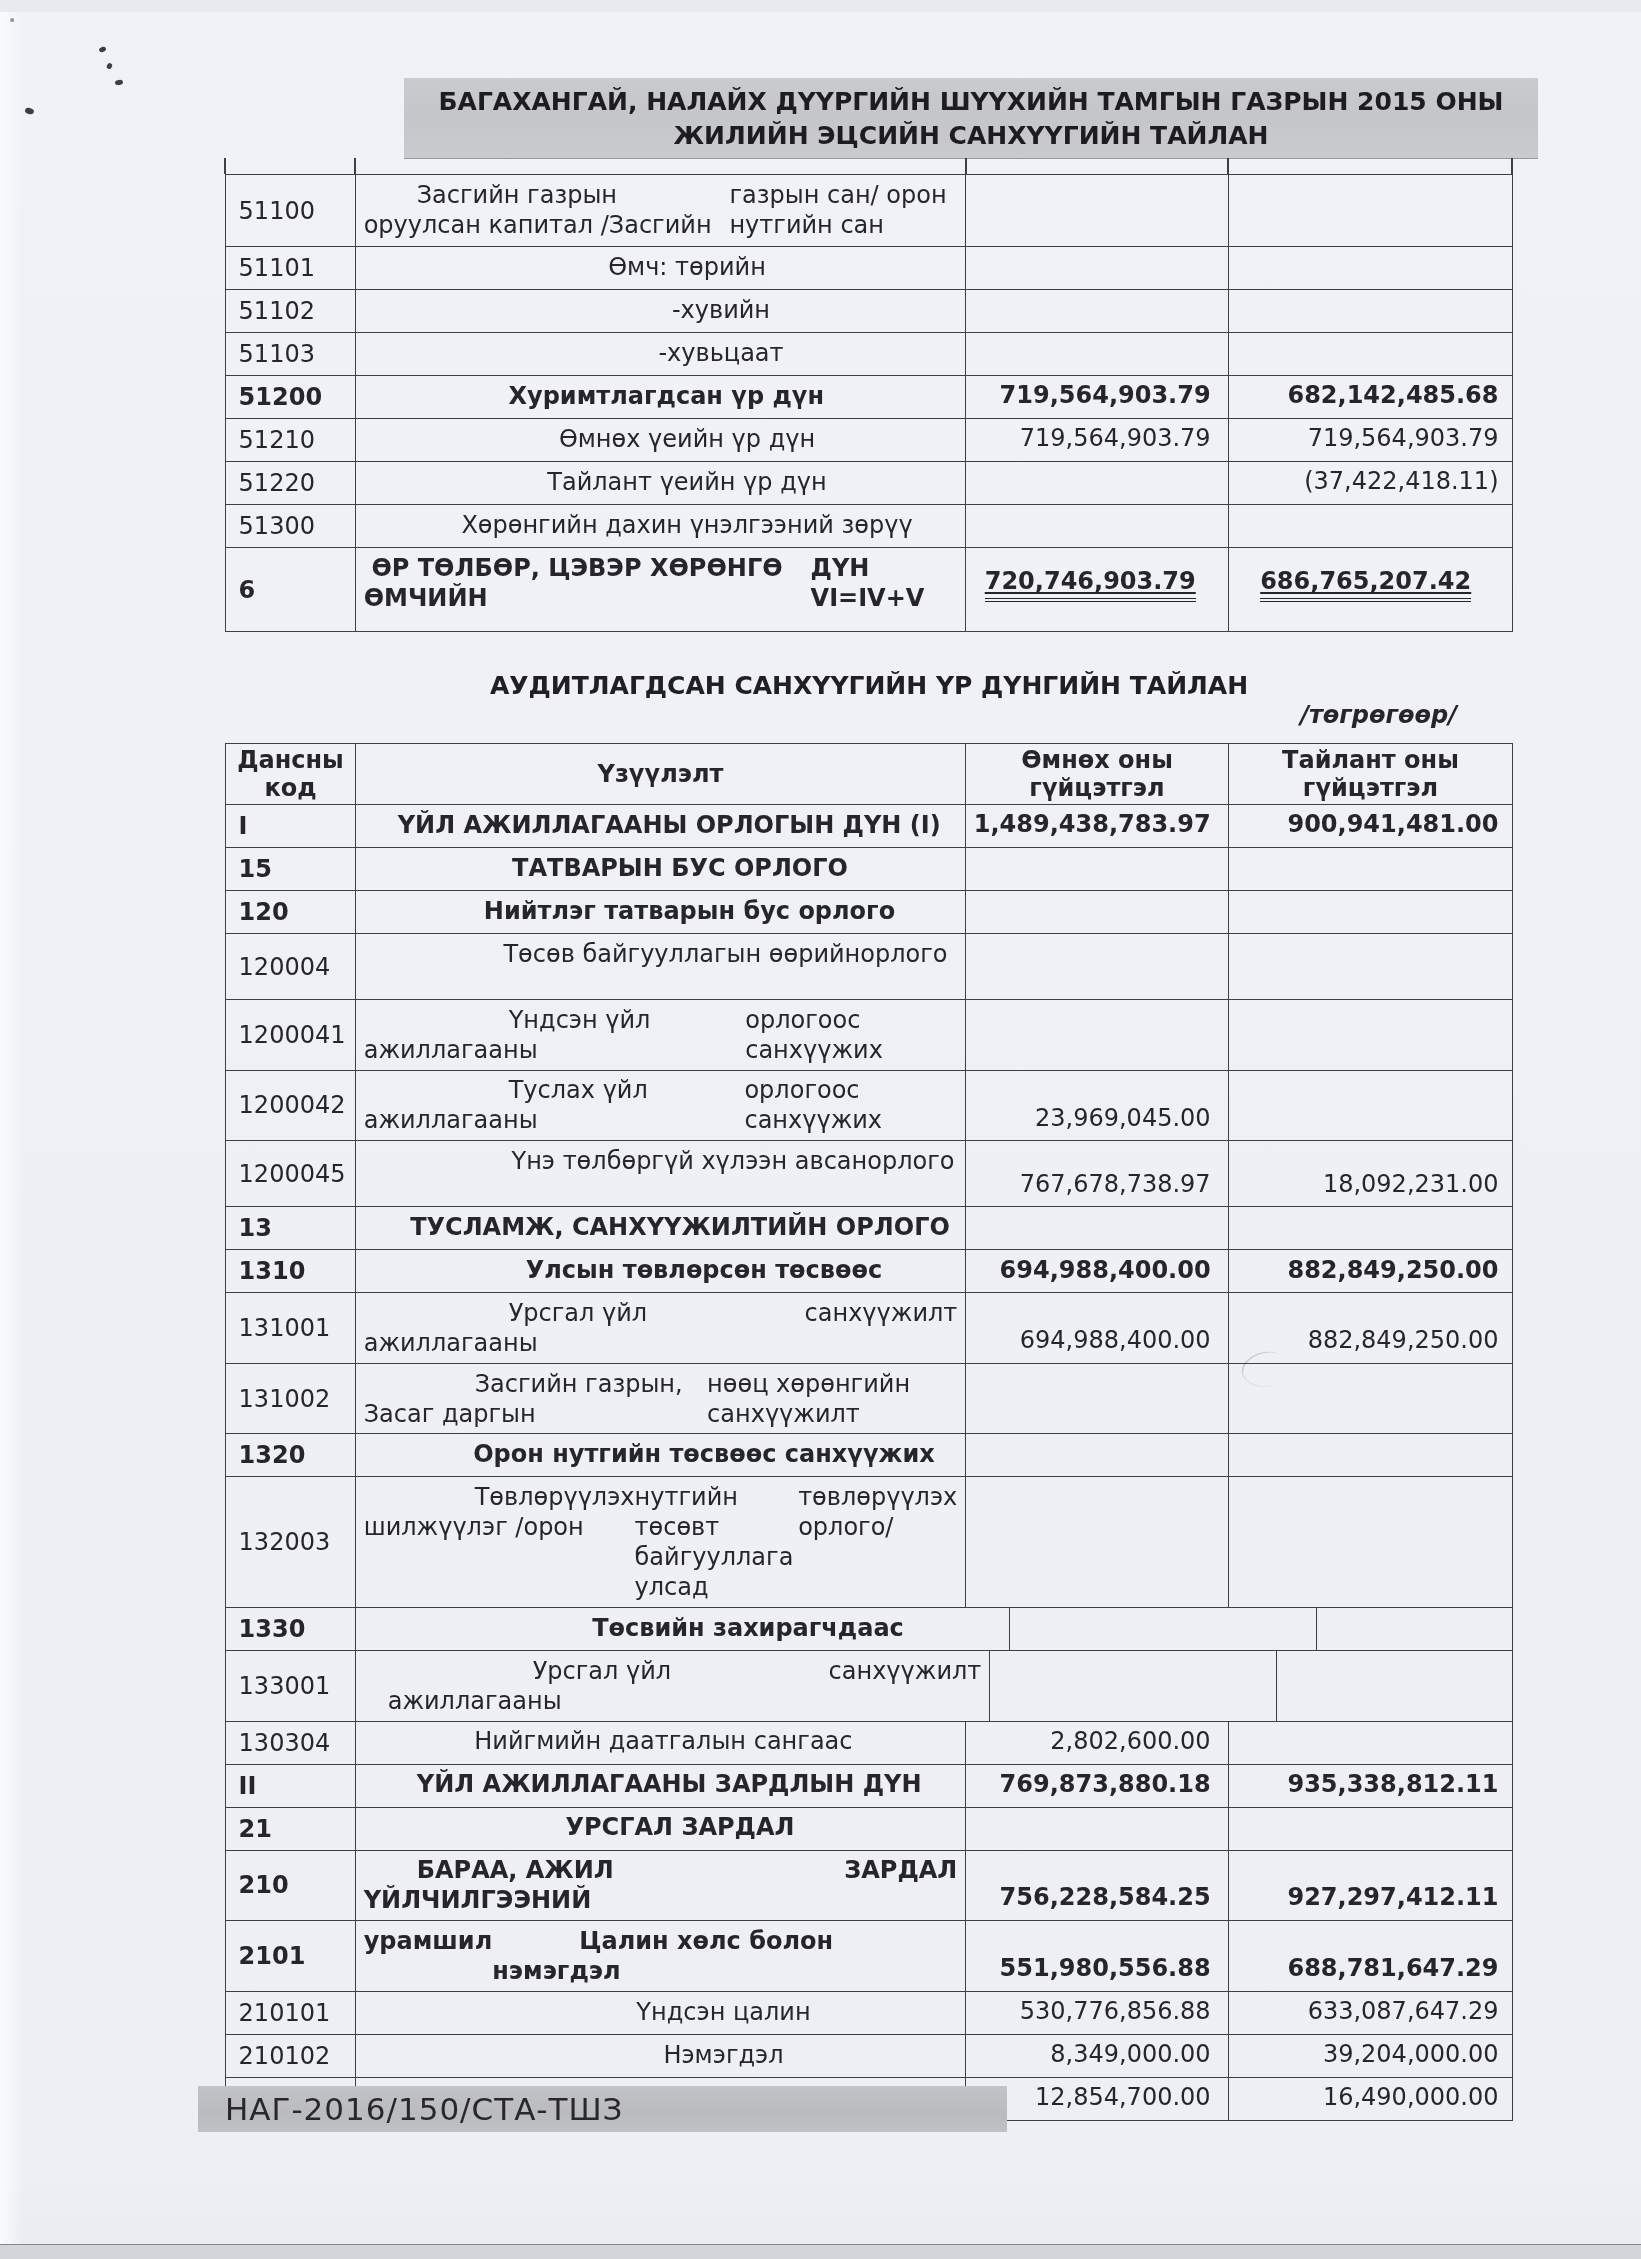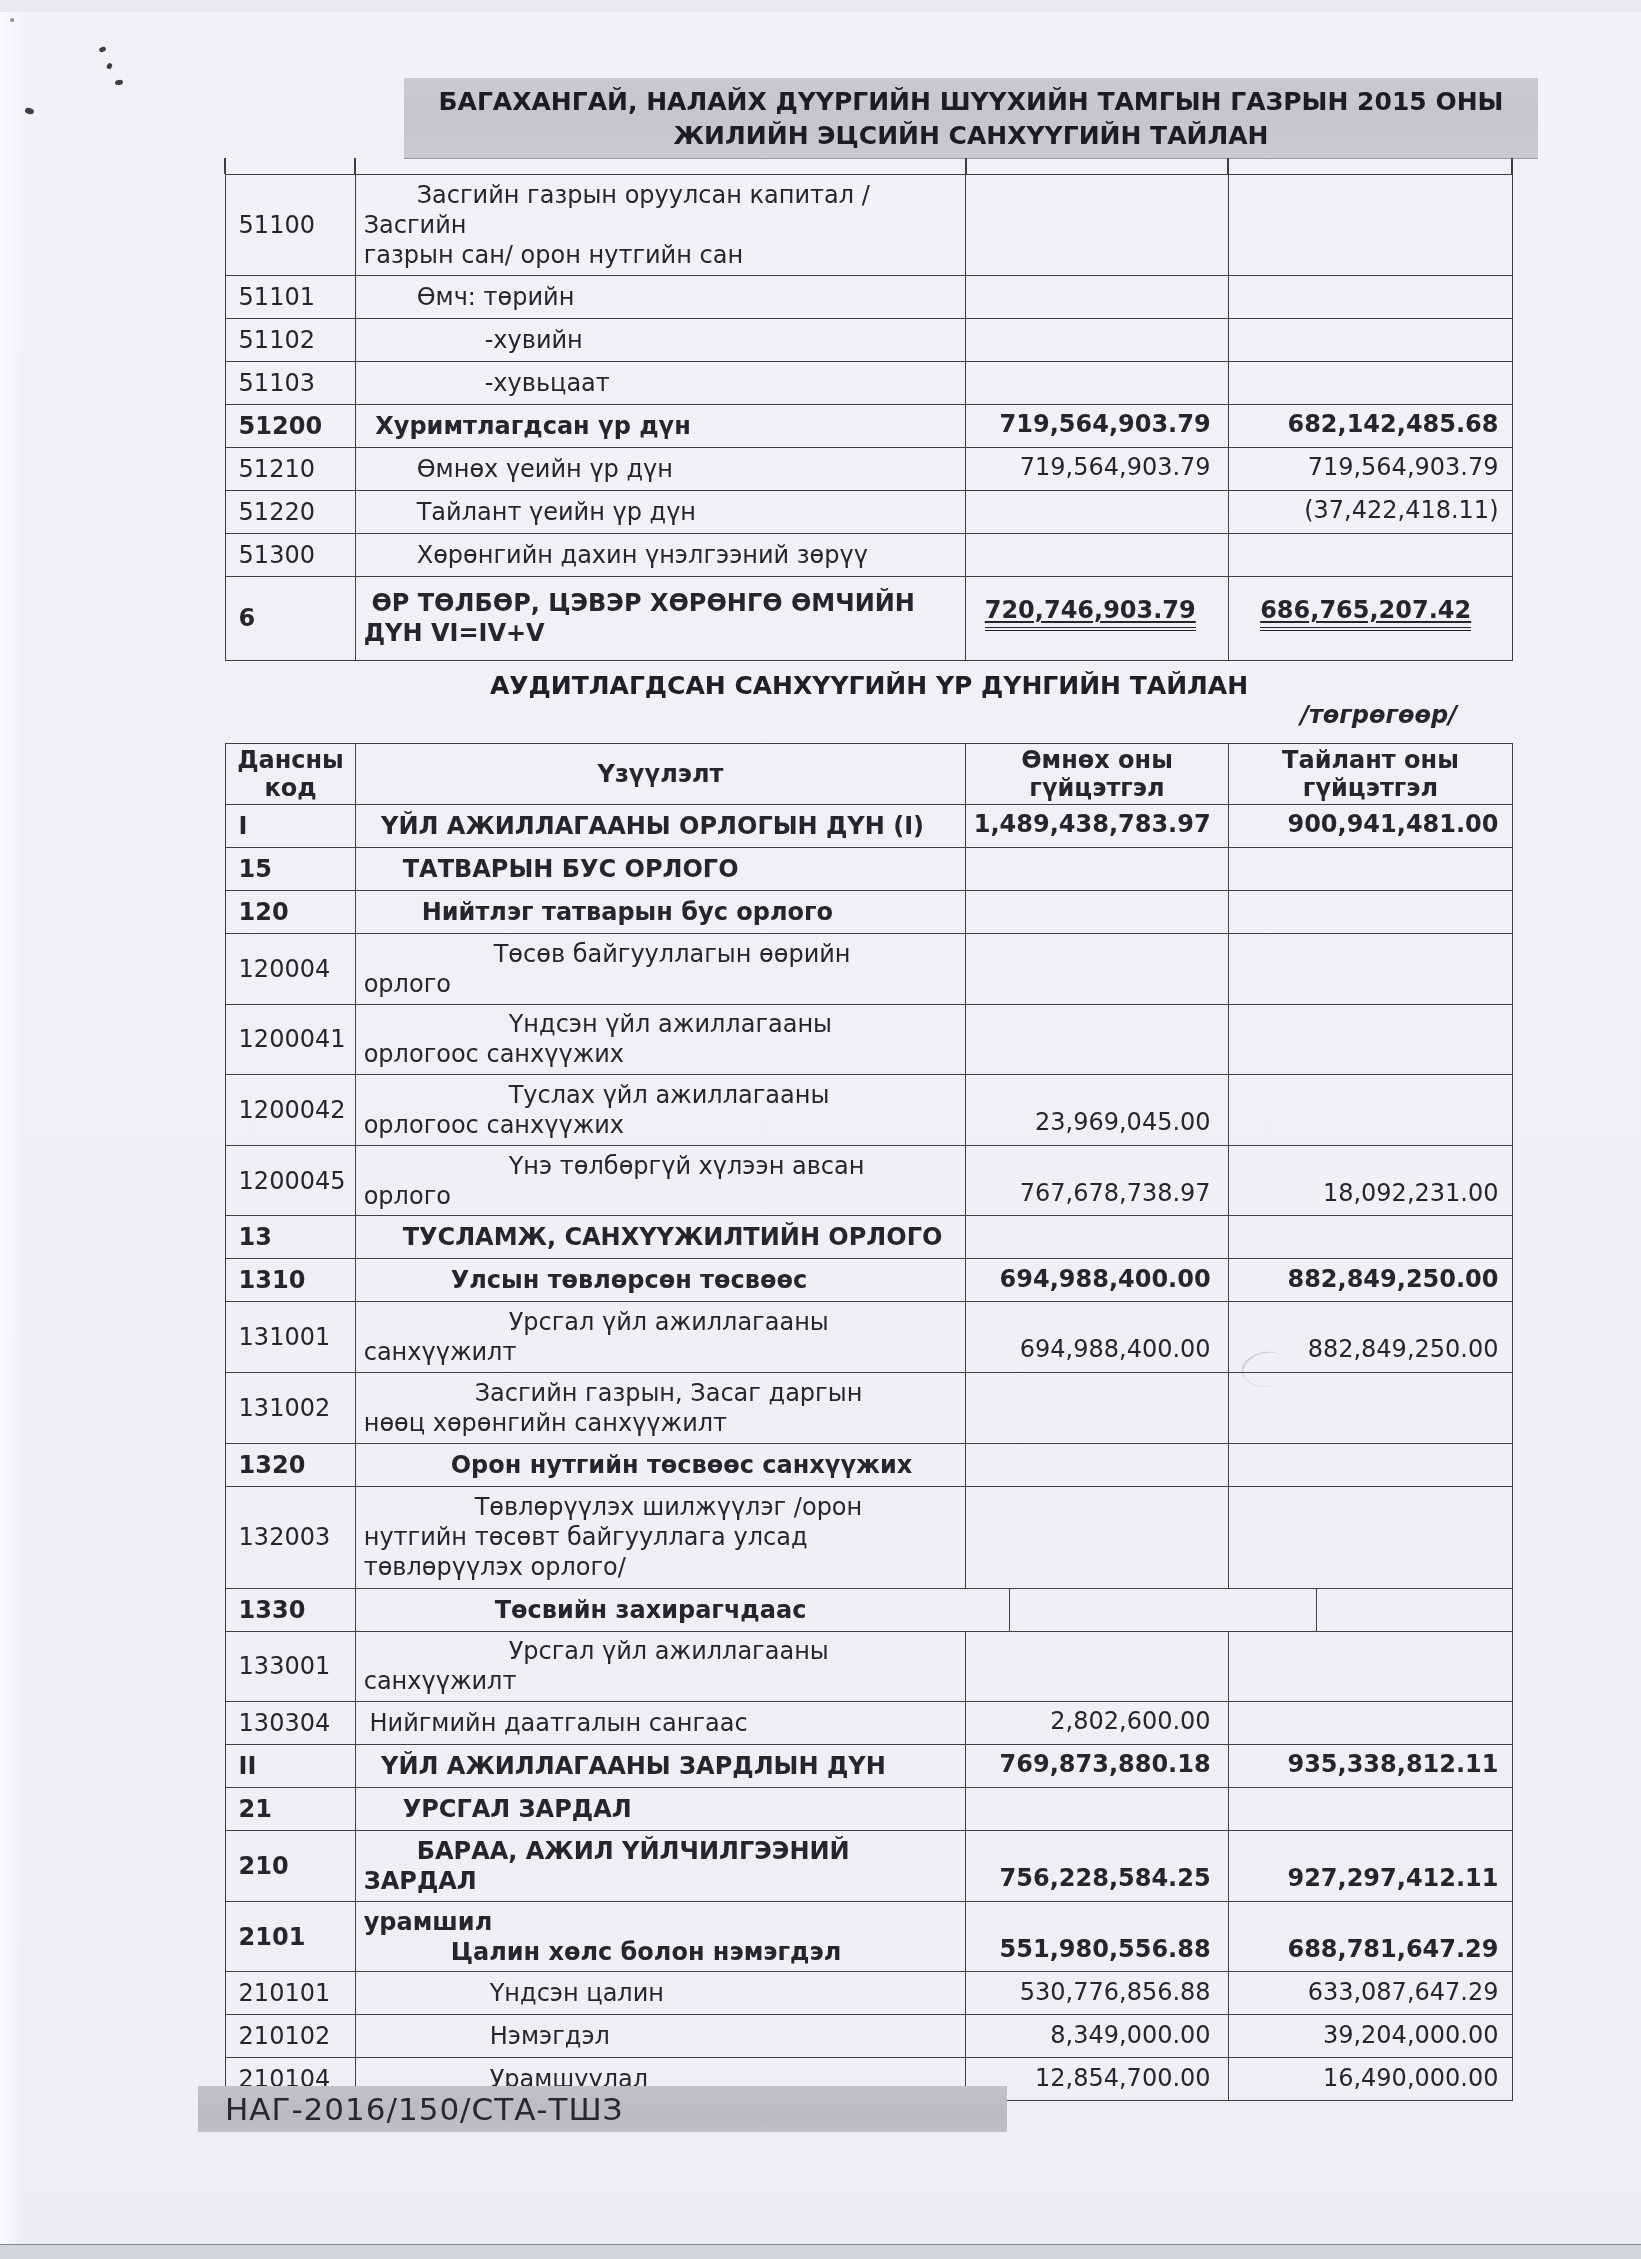--- a/index.html
+++ b/index.html
@@ -24,21 +24,21 @@
   
   .fintable{position:absolute;left:225px;width:1288px;border:1.9px solid #3e3e44;box-sizing:border-box;}
   #table1{top:162px;}
   #table2{top:731px;}
   .stub{position:absolute;width:1.9px;height:16.4px;top:146px;background:#3e3e44;}
   .trow{display:grid;grid-template-columns:130px 610px 263px 1fr;border-top:1.9px solid #3e3e44;}
   .fintable .trow:first-child{border-top:0;}
   .c{border-right:1.9px solid #3e3e44;box-sizing:border-box;font-size:24px;}
   .c.last{border-right:0;}
   .code{display:flex;align-items:center;padding:2.9px 3.9px 2.9px 12.6px;}
-  .desc{display:flex;flex-direction:column;justify-content:center;padding:4.8px 7.7px;line-height:30px;}
+  .desc{display:flex;justify-content:center;padding:4.8px 7.7px;line-height:30px;}
   .desc div{text-align:left;}
   .val{display:flex;align-items:flex-end;justify-content:flex-end;padding:3.9px 17.4px 7.7px 3.9px;line-height:29px;}
   .val.last{padding-right:13.5px;text-align:center;}
   .bold{font-weight:bold;}
   .total .val{align-items:center;justify-content:center;padding-bottom:13.5px;}
   .dd{text-decoration:underline;text-underline-offset:2.9px;border-bottom:4.8px double #25252a;padding-bottom:1.9px;}
   .thead{min-height:60px;font-weight:bold;}
   .thead .c{display:flex;flex-direction:column;justify-content:center;text-align:center;line-height:28px;padding:1.9px 0;}
   .thead .hval{padding:1.9px 27px;}
   
@@ -368,21 +368,21 @@
         <div class="c desc">
           <div style="text-indent: 87px;">Төсвийн захирагчдаас</div>
         </div>
         <div class="c val">
           <span></span>
         </div>
         <div class="c val last">
           <span></span>
         </div>
       </div>
-      <div class="trow" style="min-height: 65px;">
+      <div class="trow" style="min-height: 65px; gap: 24px;">
         <div class="c code">133001</div>
         <div class="c desc">
           <div style="text-indent: 145px;">Урсгал үйл ажиллагааны</div>
           <div>санхүүжилт</div>
         </div>
         <div class="c val">
           <span></span>
         </div>
         <div class="c val last">
           <span></span>

